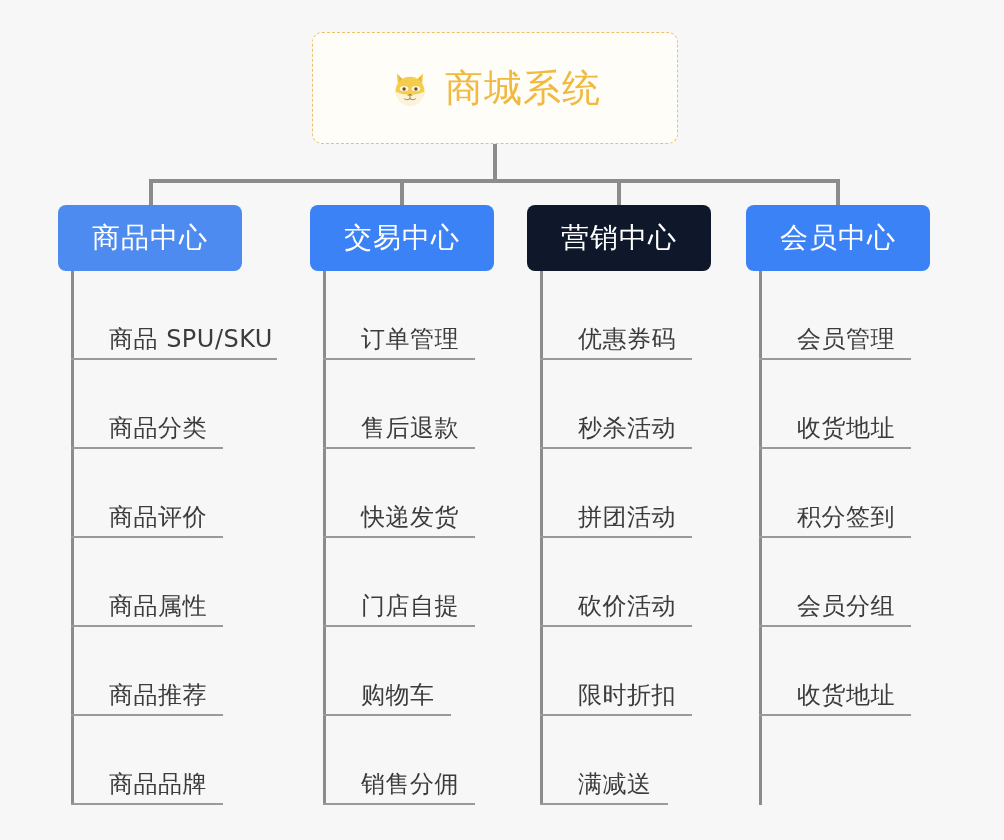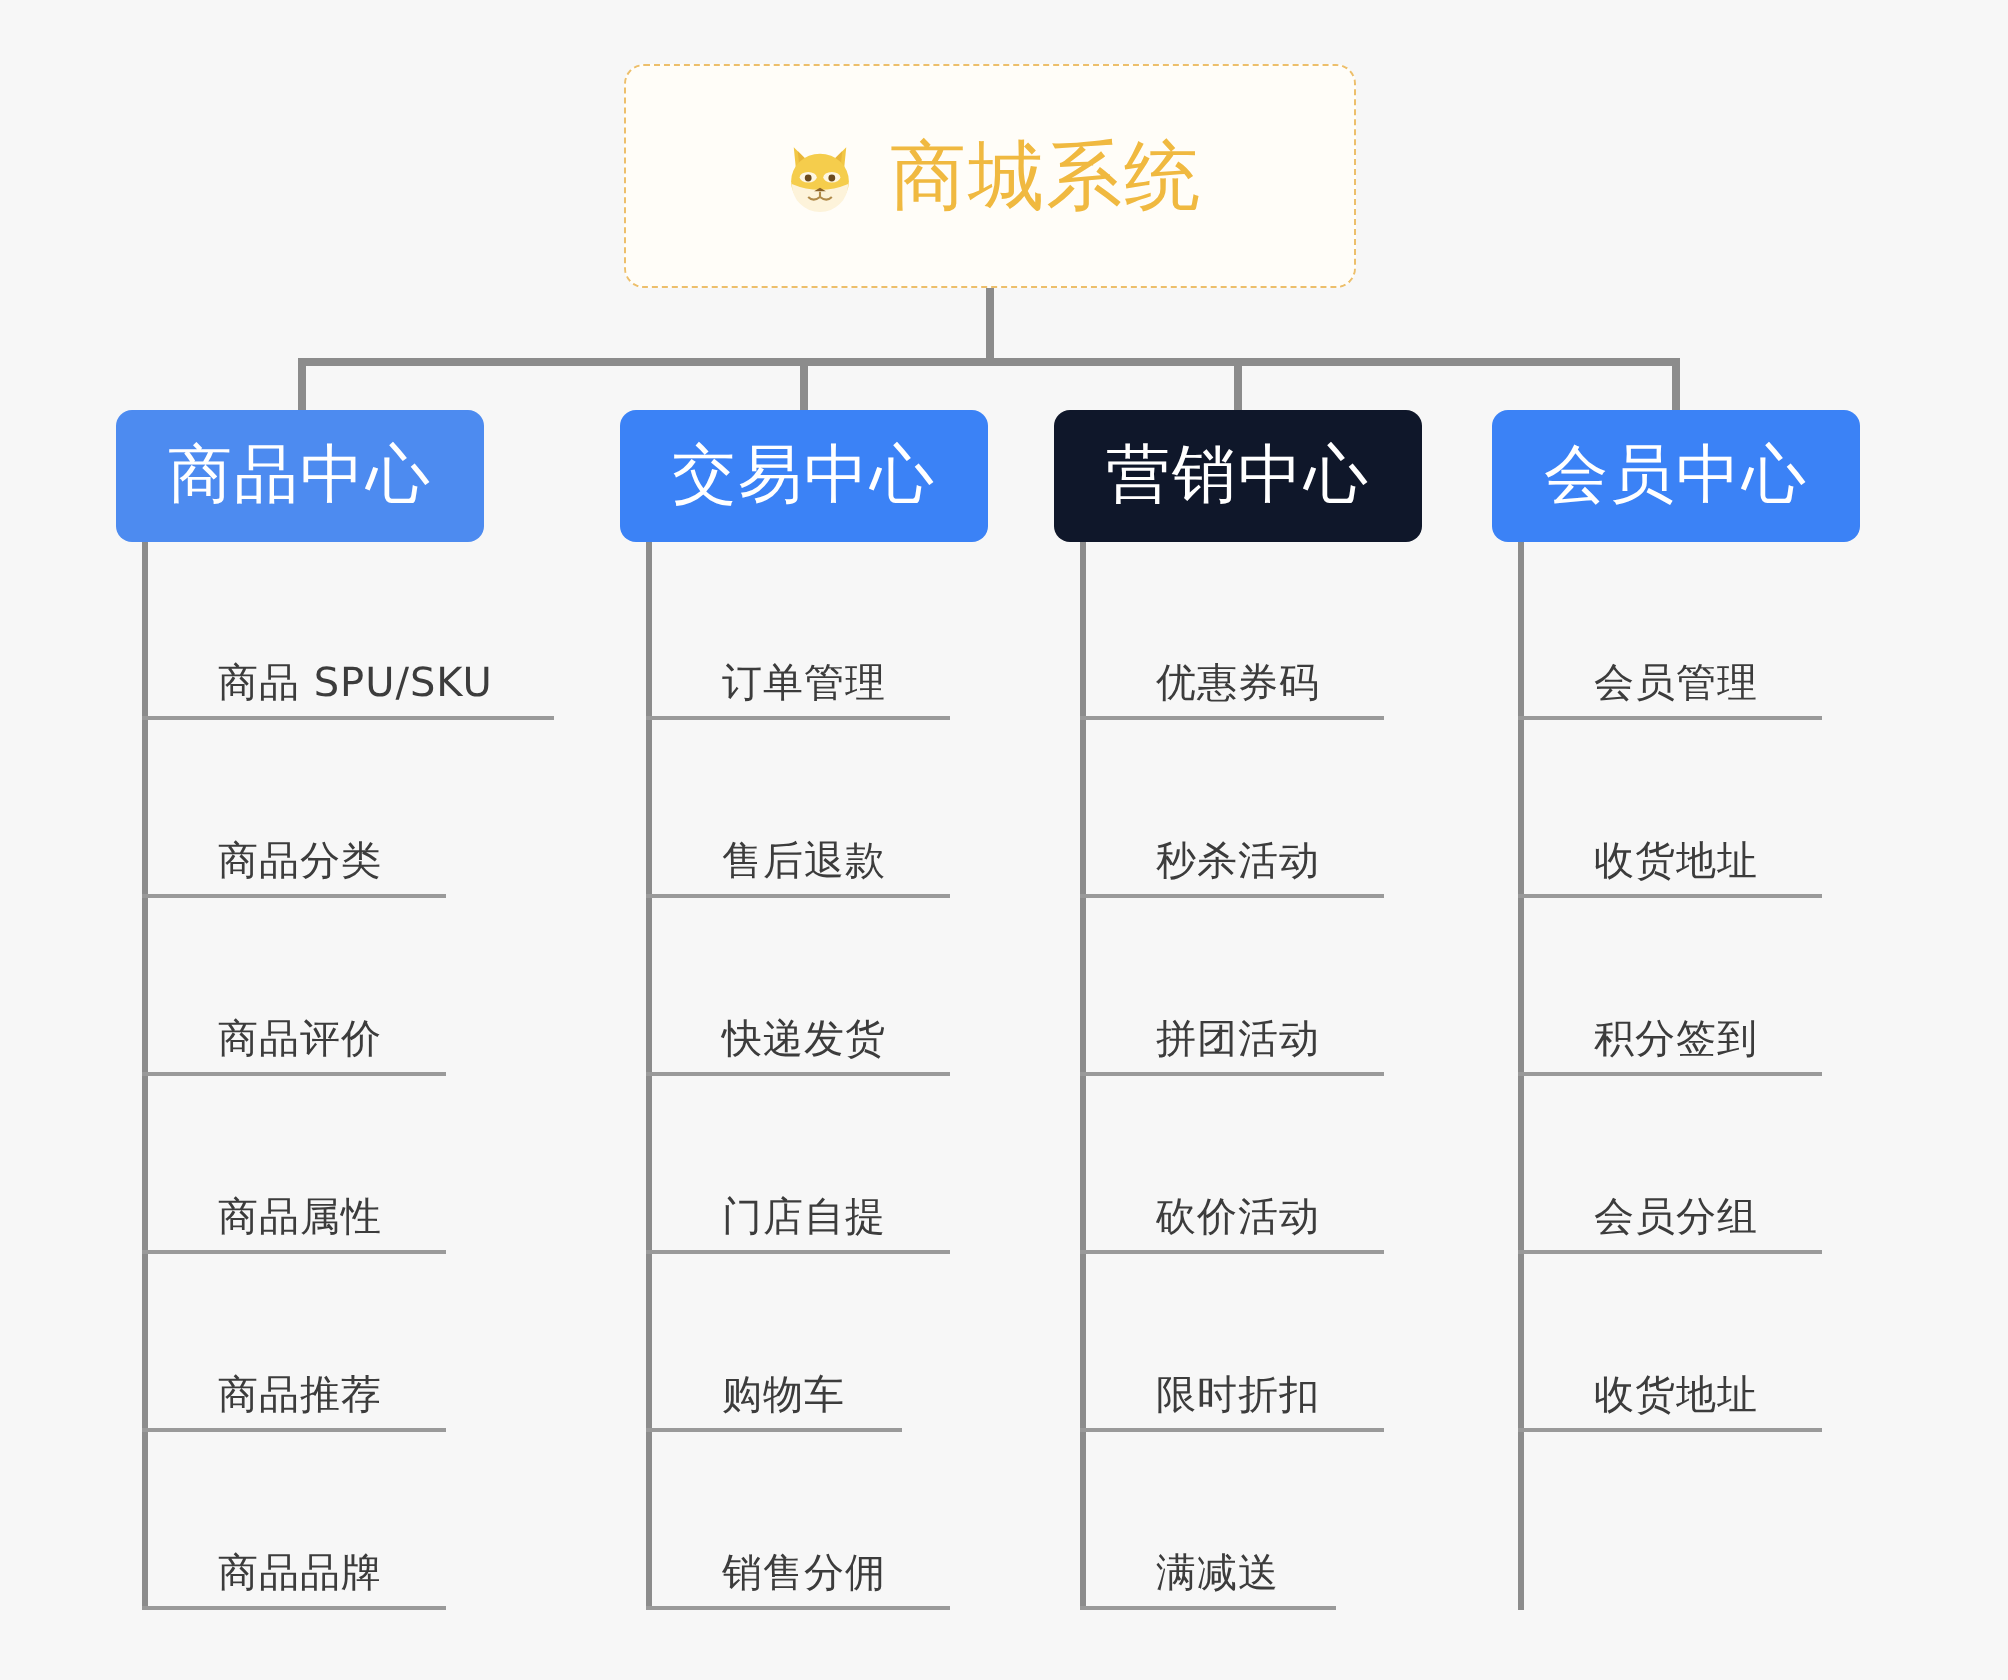--- a/index.html
+++ b/index.html
@@ -59,21 +59,21 @@
     position: absolute;
     top: 205px;
     height: 66px;
     border-radius: 8px;
     display: flex;
     align-items: center;
     justify-content: center;
   }
   .category-label {
     color: #ffffff;
-    font-size: 32px;
+    font-size: 28px;
     letter-spacing: 1px;
     white-space: nowrap;
   }
 
   
   .leaf-column {
     position: absolute;
     top: 271px;
   }
   .leaf-spine {
@@ -84,21 +84,21 @@
     background: #8c8c8c;
   }
   .leaf-item {
     position: relative;
     height: 89px;
     display: flex;
     align-items: flex-end;
     padding-left: 38px;
   }
   .leaf-label {
-    font-size: 20px;
+    font-size: 24px;
     color: #3c3c3c;
     white-space: nowrap;
     line-height: 1;
     padding-bottom: 9px;
     letter-spacing: 0.5px;
   }
   .leaf-rule {
     position: absolute;
     left: 0;
     bottom: 0;

